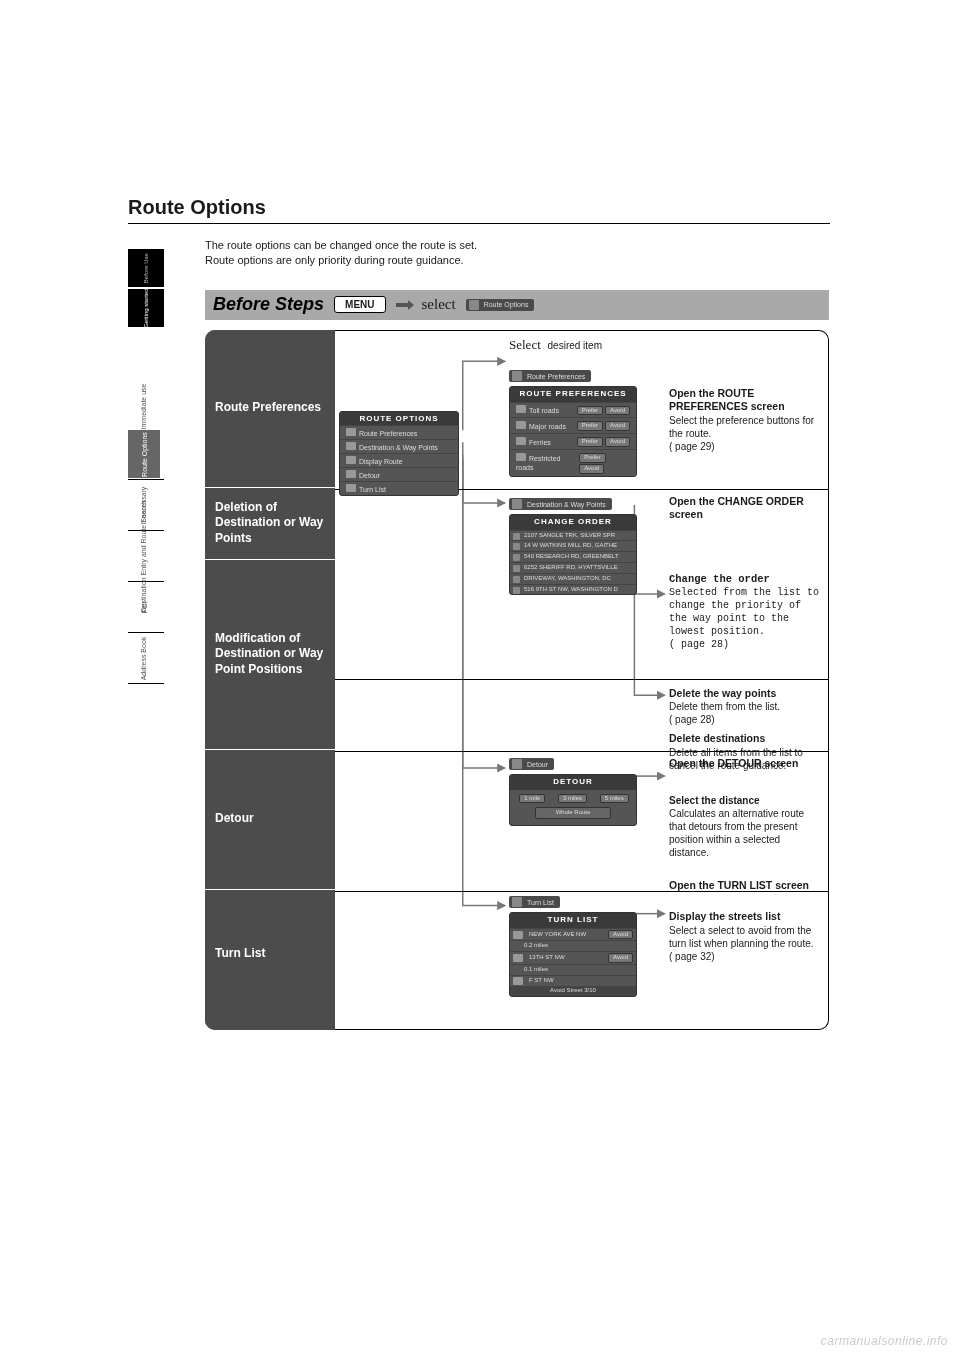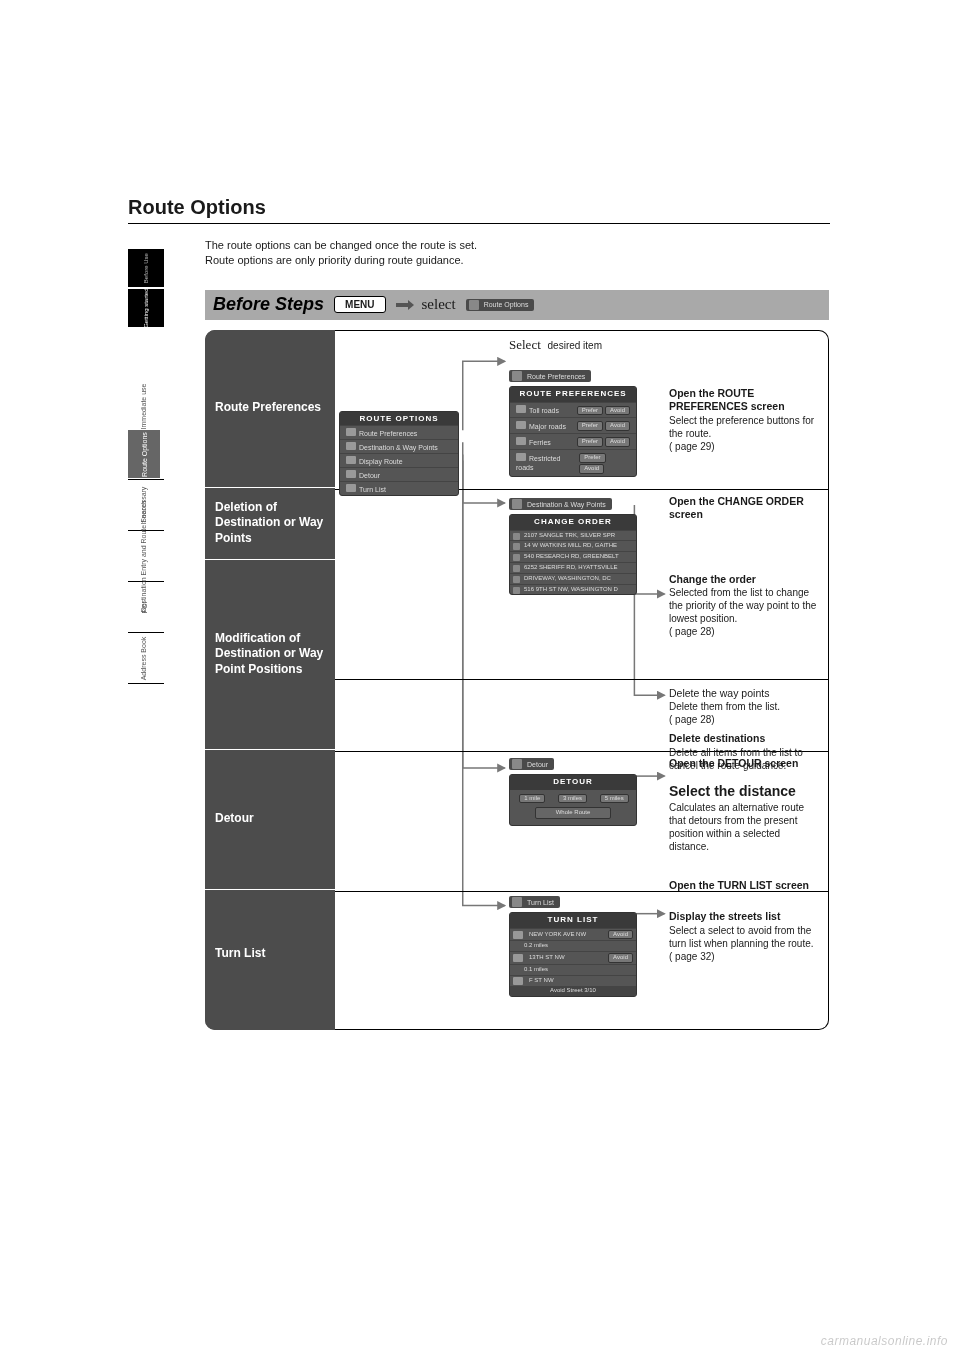--- a/index.html
+++ b/index.html
@@ -340,21 +340,21 @@
     bottom: 10px;
     font-size: 12px;
     color: rgba(0,0,0,0.22);
     font-style: italic;
     letter-spacing: 0.5px;
   }
 
   
   .rb1 { top: 4px; }
   .rb2 { top: 160px; }
-  .rb3 { top: 238px; }
+  .rb3 { top: 238px; font-family: Liberation Mono, monospace; }
   .rb4 { top: 348px; }
   .rb5 { top: 416px; }
   .rb6 { top: 554px; }
 
 </style>
 </head>
 <body>
 
 <div class="page-num">30</div>
 
@@ -516,21 +516,21 @@
         <div style="font-weight:700; font-size:10.5px">Open the CHANGE ORDER screen</div>
       </div>
 
       <div class="right-block rb3" style="top:242px; left:334px; width:152px">
         <div style="font-weight:700; font-size:10.5px">Change the order</div>
         <div>Selected from the list to change the priority of the way point to the lowest position.</div>
         <div>( page 28)</div>
       </div>
 
       <div class="right-block rb4" style="top:356px; left:334px; width:152px">
-        <div style="font-weight:400; font-size:10.5px">Delete the way points</div>
+        <div style="font-weight:700; font-size:10.5px">Delete the way points</div>
         <div>Delete them from the list.</div>
         <div>( page 28)</div>
         <div style="font-weight:700; font-size:10.5px; margin-top:6px">Delete destinations</div>
         <div>Delete all items from the list to cancel the route guidance.</div>
       </div>
 
       <div class="right-block" style="top:426px; left:174px; right:auto; width:150px">
         <span class="chip with-icon">Detour</span>
         <div class="nav-shot shot-detour">
           <div class="ns-title">DETOUR</div>
@@ -538,21 +538,21 @@
             <span class="ns-pill">1 mile</span>
             <span class="ns-pill">3 miles</span>
             <span class="ns-pill">5 miles</span>
           </div>
           <div class="ns-wide">Whole Route</div>
         </div>
       </div>
 
       <div class="right-block rb5" style="top:426px; left:334px; width:152px">
         <div style="font-weight:700; font-size:10.5px">Open the DETOUR screen</div>
-        <div style="font-weight:700; font-size:14px; margin-top:12px">Select the distance</div>
+        <div style="font-weight:700; font-size:10px; margin-top:24px">Select the distance</div>
         <div>Calculates an alternative route that detours from the present position within a selected distance.</div>
       </div>
 
       <div class="right-block" style="top:564px; left:174px; right:auto; width:150px">
         <span class="chip with-icon">Turn List</span>
         <div class="nav-shot shot-turnlist">
           <div class="ns-title">TURN LIST</div>
           <div class="ns-tl-row">
             <span class="ns-tl-left">
                 <span class="ns-icon"></span>

